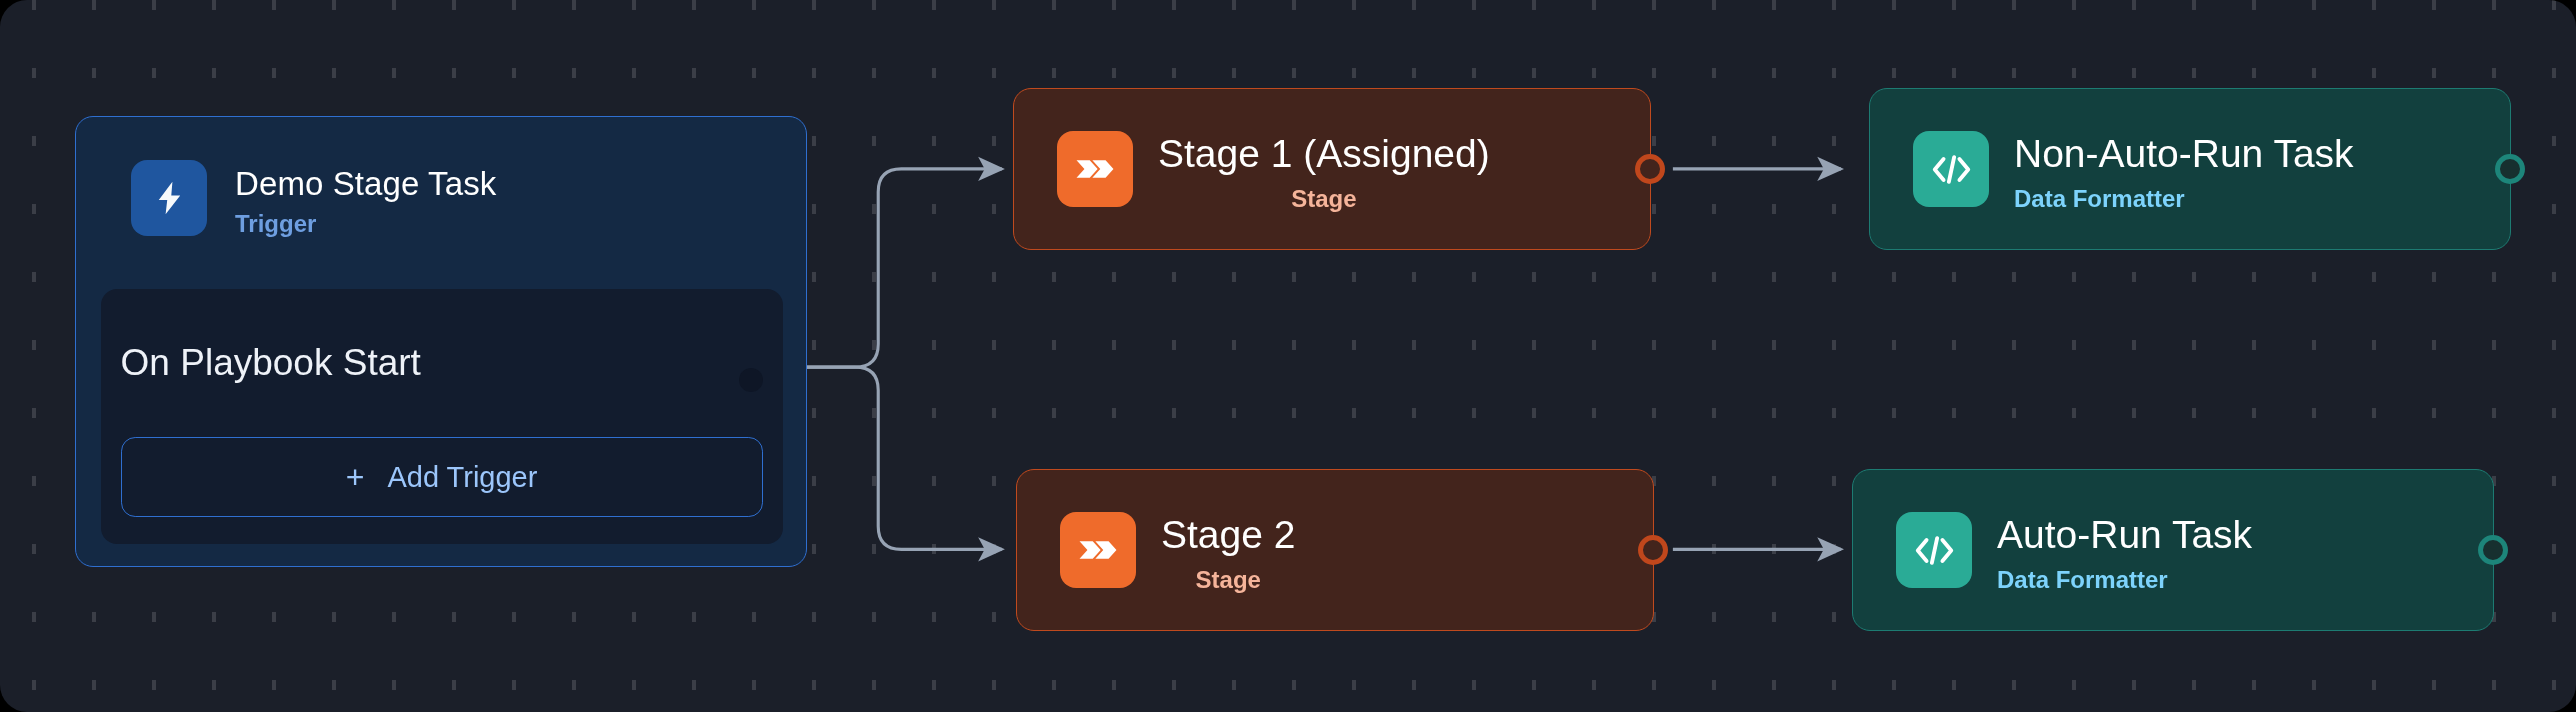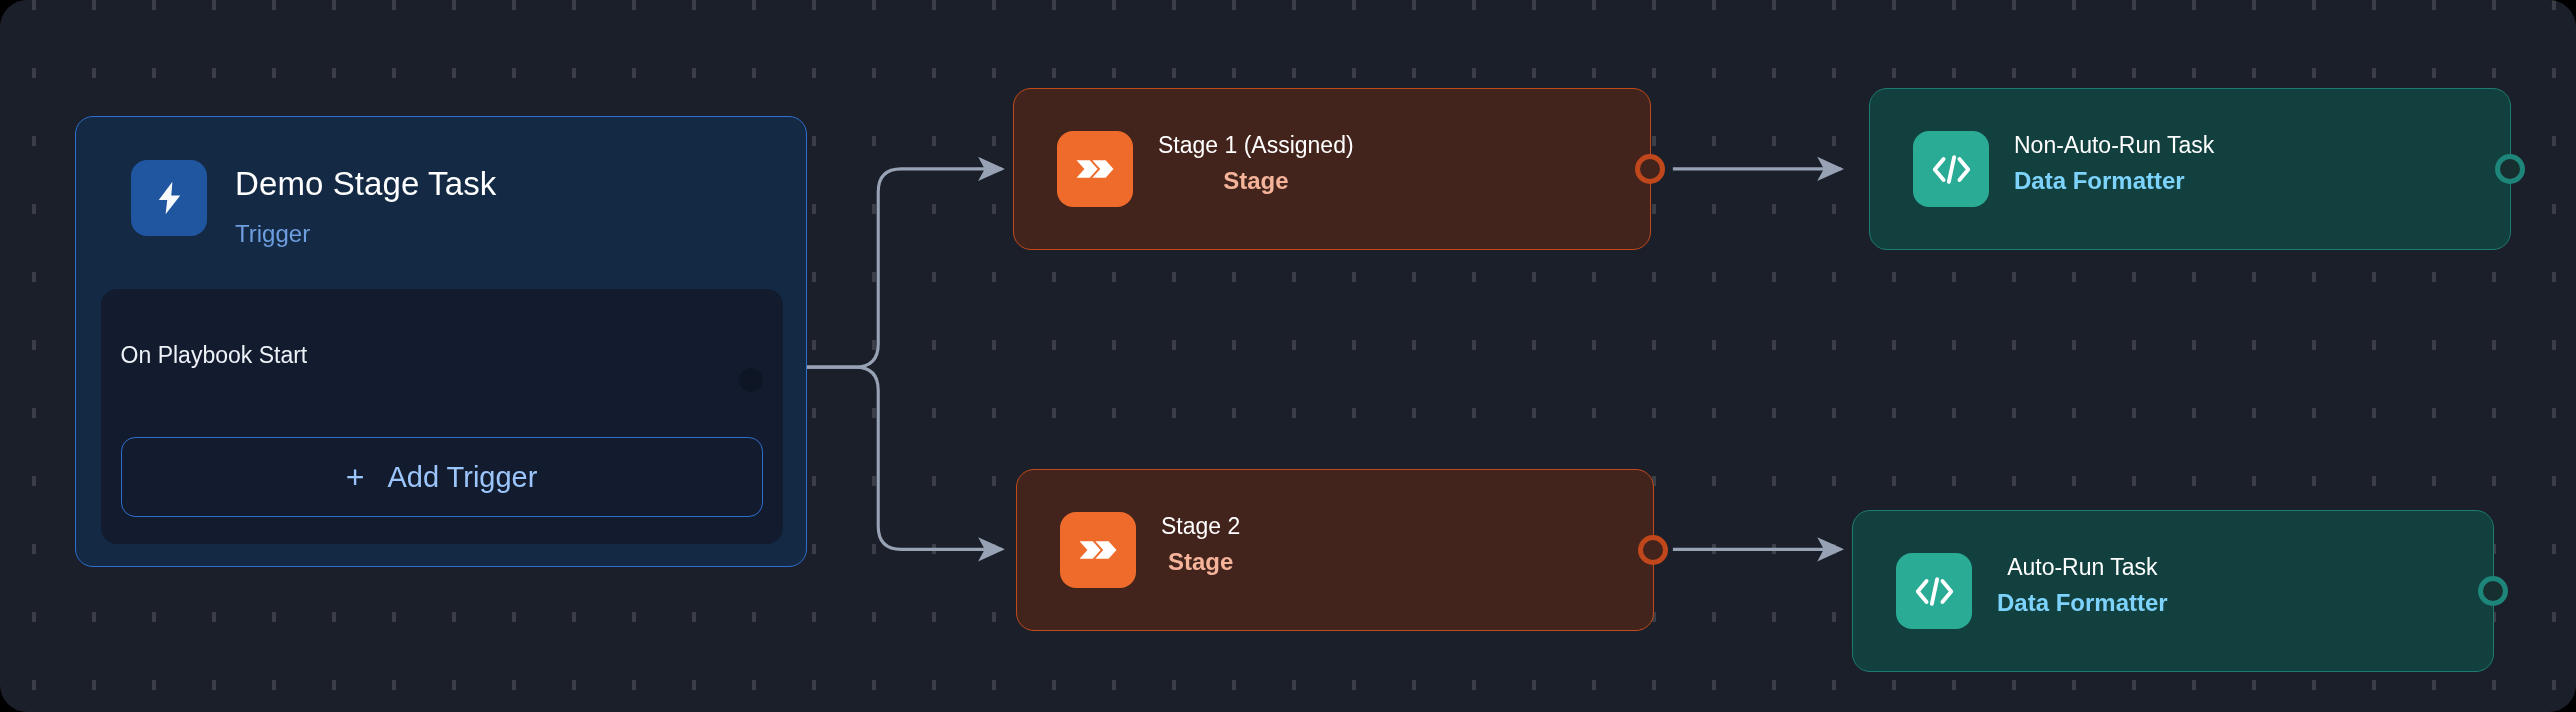--- a/index.html
+++ b/index.html
@@ -78,41 +78,41 @@
   #trigger-title {
     color: #ffffff;
     font-size: 33px;
     line-height: 1.18;
     letter-spacing: 0.1px;
     white-space: nowrap;
   }
   #trigger-subtitle {
     color: #6e9ee0;
     font-size: 24px;
-    font-weight: normal;
-    margin-top: 16px;
+    font-weight: bold;
+    margin-top: 6px;
     white-space: nowrap;
   }
 
   
   #trigger-panel {
     position: absolute;
     left: 25px;
     top: 172px;
     width: 682px;
     height: 255px;
     background: #121c2e;
     border-radius: 16px;
   }
   #playbook-start-label {
     position: absolute;
     left: 19.6px;
     top: 53px;
     color: #eef2f8;
-    font-size: 23px;
+    font-size: 37px;
     white-space: nowrap;
   }
   #trigger-out-port {
     position: absolute;
     right: 19.6px;
     top: 79px;
     width: 24px;
     height: 24px;
     border-radius: 50%;
     background: #0e1626;
@@ -150,36 +150,36 @@
 
   
   .task-node {
     width: 642px;
     height: 162px;
     background: #12403e;
     border: 1.8px solid #1d7b72;
     border-radius: 18px;
   }
   #task-1 { left: 1852px; top: 88px; margin-left: 17px; }
-  #task-2 { left: 1852px; top: 469px; margin-top: 41px; }
+  #task-2 { left: 1852px; top: 469px; }
 
   
   .node-body {
     position: absolute;
     left: 43px;
     top: 42px;
     display: flex;
     align-items: flex-start;
     gap: 25px;
   }
   .stage-icon { background: #ef6b2b; }
   .task-icon  { background: #2aab96; }
   .node-title {
     color: #ffffff;
-    font-size: 23px;
+    font-size: 39px;
     line-height: 1.1;
     white-space: nowrap;
     padding-top: 1.8px;
     text-align: center;
   }
   .node-subtitle {
     font-size: 24px;
     font-weight: bold;
     margin-top: 9px;
     white-space: nowrap;

